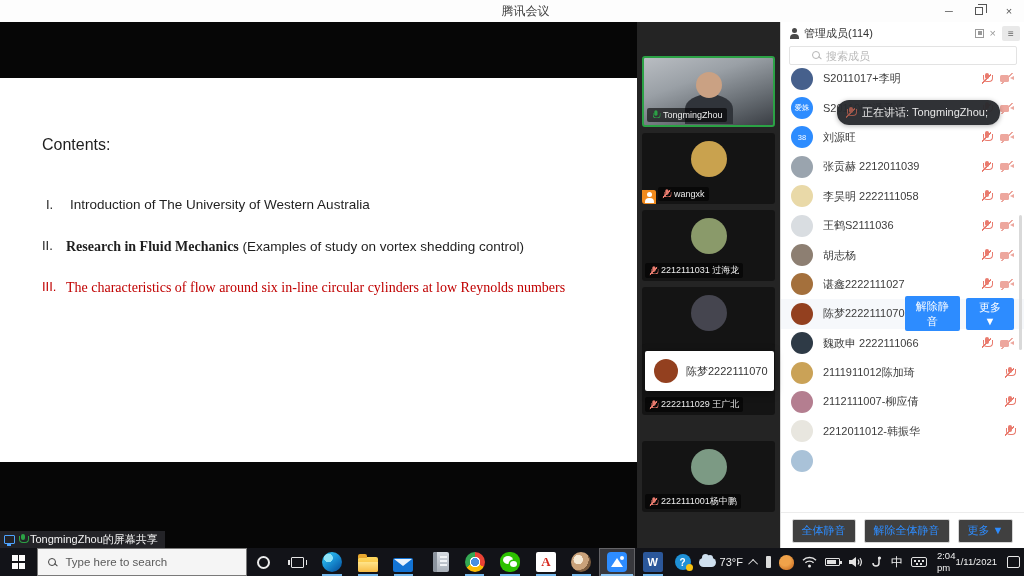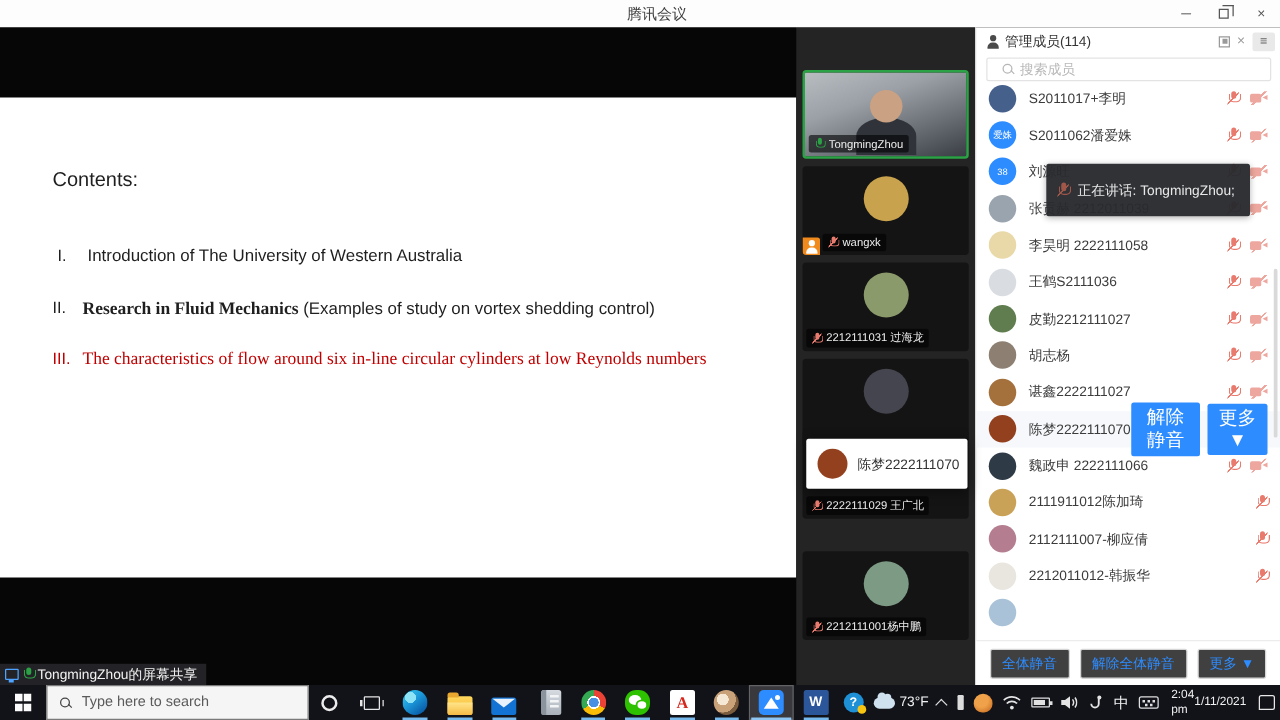--- a/index.html
+++ b/index.html
@@ -63,50 +63,50 @@
   .v-body { position:absolute; left:50%; top:36px; margin-left:-24px; width:48px; height:30px; border-radius:50% 50% 0 0; background:#30343a; }
   .host-badge { position:absolute; left:0; bottom:0; width:14px; height:14px; background:#f08a1d; border-radius:0 2px 0 0; }
   .host-badge::before { content:""; position:absolute; left:4.5px; top:2px; width:5px; height:5px; border-radius:50%; background:#fff; }
   .host-badge::after  { content:""; position:absolute; left:2.5px; bottom:1px; width:9px; height:5px; border-radius:4px 4px 0 0; background:#fff; }
   .tile .with-badge { left:16px; }
 
   .name-card { position:absolute; left:645px; top:351px; width:129px; height:40px; background:#fff; border-radius:2px; box-shadow:0 2px 10px rgba(0,0,0,.4); display:flex; align-items:center; gap:8px; padding-left:9px; z-index:30; }
   .name-card .avatar { width:24px; height:24px; border-radius:50%; flex:none; }
   .name-card .nm { font-size:11px; color:#333; white-space:nowrap; }
 
-  .speaking-toast { position:absolute; left:837px; top:131px; width:163px; height:42px; background:rgba(40,42,46,.96); border-radius:2px; display:flex; align-items:center; gap:7px; padding-left:9px; z-index:40; box-shadow:0 1px 5px rgba(0,0,0,.3); }
+  .speaking-toast { position:absolute; left:837px; top:100px; width:163px; height:25px; background:rgba(40,42,46,.96); border-radius:12px; display:flex; align-items:center; gap:7px; padding-left:9px; z-index:40; box-shadow:0 1px 5px rgba(0,0,0,.3); }
   .speaking-toast .txt { color:#e8e8e8; font-size:11px; white-space:nowrap; }
 
   
   .member-panel { position:absolute; left:780px; top:22px; width:244px; height:526px; background:#ffffff; border-left:1px solid #d9d9d9; }
   .mp-header { position:absolute; left:0; top:0; width:100%; height:22px; display:flex; align-items:center; padding:0 4px 0 8px; }
   .person-ico { position:relative; width:11px; height:11px; margin-right:4px; flex:none; }
   .person-ico::before { content:""; position:absolute; left:3px; top:0; width:5px; height:5px; border-radius:50%; background:#4a4a4a; }
   .person-ico::after  { content:""; position:absolute; left:1px; bottom:0; width:9px; height:5px; border-radius:4px 4px 0 0; background:#4a4a4a; }
   .mp-title { font-size:11px; color:#333; }
   .mp-header-icons { margin-left:auto; display:flex; align-items:center; gap:6px; }
   .popout-ico { position:relative; width:9px; height:9px; border:1px solid #9a9a9a; }
   .popout-ico::before { content:""; position:absolute; right:1px; top:1px; width:4px; height:4px; background:#9a9a9a; }
   .mp-x { font-size:11px; color:#9a9a9a; line-height:1; }
   .menu-btn { width:18px; height:15px; background:#e9e9e9; border-radius:2px; display:flex; align-items:center; justify-content:center; font-size:10px; color:#666; }
-  .mp-search { position:absolute; left:8px; top:24px; width:228px; height:19px; border:1px solid #e3e3e3; border-radius:2px; display:flex; align-items:center; padding:0 12px; gap:5px; }
+  .mp-search { position:absolute; left:8px; top:24px; width:228px; height:19px; border:1px solid #e3e3e3; border-radius:2px; display:flex; align-items:center; padding:0 22px; gap:5px; }
   .mag-ico { position:relative; width:9px; height:9px; flex:none; }
   .mag-ico::before { content:""; position:absolute; left:0; top:0; width:6px; height:6px; border:1.2px solid #b6b6b6; border-radius:50%; }
   .mag-ico::after { content:""; position:absolute; left:6px; top:6px; width:3.5px; height:1.2px; background:#b6b6b6; transform:rotate(45deg); }
   .mp-search input { border:none; outline:none; flex:1; font-size:11px; color:#333; font-family:"Liberation Sans",sans-serif; background:transparent; }
   .mp-search input::placeholder { color:#b8b8b8; }
 
   .mp-list { position:absolute; left:0; top:42px; width:100%; height:448px; overflow:hidden; }
   .mrow { height:29.4px; display:flex; align-items:center; padding:0 10px; }
   .mrow.hovered { background:#f6f8fb; }
   .m-avatar { width:22px; height:22px; border-radius:50%; flex:none; display:flex; align-items:center; justify-content:center; color:#fff; font-size:7.5px; }
   .m-name { margin-left:10px; font-size:11px; color:#3c3c3c; white-space:nowrap; }
   .m-icons { margin-left:auto; display:flex; align-items:center; gap:9px; }
   .m-actions { margin-left:auto; display:flex; align-items:center; gap:6px; }
-  .btn-blue { background:#2d8cff; color:#fff; font-size:15px; border:none; border-radius:2px; padding:2.5px 7px; font-family:"Liberation Sans",sans-serif; }
+  .btn-blue { background:#2d8cff; color:#fff; font-size:11px; border:none; border-radius:2px; padding:2.5px 7px; font-family:"Liberation Sans",sans-serif; }
   .mp-scrollbar { position:absolute; right:2px; top:193px; width:3px; height:135px; background:#d9d9d9; border-radius:2px; }
 
   .mp-footer { position:absolute; left:0; bottom:0; width:100%; height:36px; border-top:1px solid #ececec; display:flex; align-items:center; justify-content:center; gap:8px; background:#fff; }
   .btn-outline { background:#404040; border:1px solid #d6d6d6; border-radius:2px; color:#2d8cff; font-size:11px; padding:3.5px 9px; font-family:"Liberation Sans",sans-serif; white-space:nowrap; }
 
   
   .taskbar { position:absolute; left:0; top:548px; width:1024px; height:28px; background:#121318; display:flex; align-items:stretch; }
   .tb-start { width:40px; display:flex; align-items:center; justify-content:center; }
   .win-logo { display:grid; grid-template-columns:6px 6px; grid-template-rows:6px 6px; gap:1.5px; }
   .win-logo i { background:#fcfcfc; }
@@ -324,28 +324,20 @@
       </div>
       <div class="mrow">
         <span class="m-avatar" style="background: rgb(217, 221, 225);"></span>
         <span class="m-name">王鹤S2111036</span>
         <span class="m-icons">
             <span class="micb mic-red"></span>
             <span class="camb cam-red"></span>
           </span>
       </div>
       <div class="mrow">
-        <span class="m-avatar" style="background: rgb(95, 125, 79);"></span>
-        <span class="m-name">皮勤2212111027</span>
-        <span class="m-icons">
-            <span class="micb mic-red"></span>
-            <span class="camb cam-red"></span>
-          </span>
-      </div>
-      <div class="mrow">
         <span class="m-avatar" style="background: rgb(141, 127, 114);"></span>
         <span class="m-name">胡志杨</span>
         <span class="m-icons">
             <span class="micb mic-red"></span>
             <span class="camb cam-red"></span>
           </span>
       </div>
       <div class="mrow">
         <span class="m-avatar" style="background: rgb(164, 112, 60);"></span>
         <span class="m-name">谌鑫2222111027</span>

